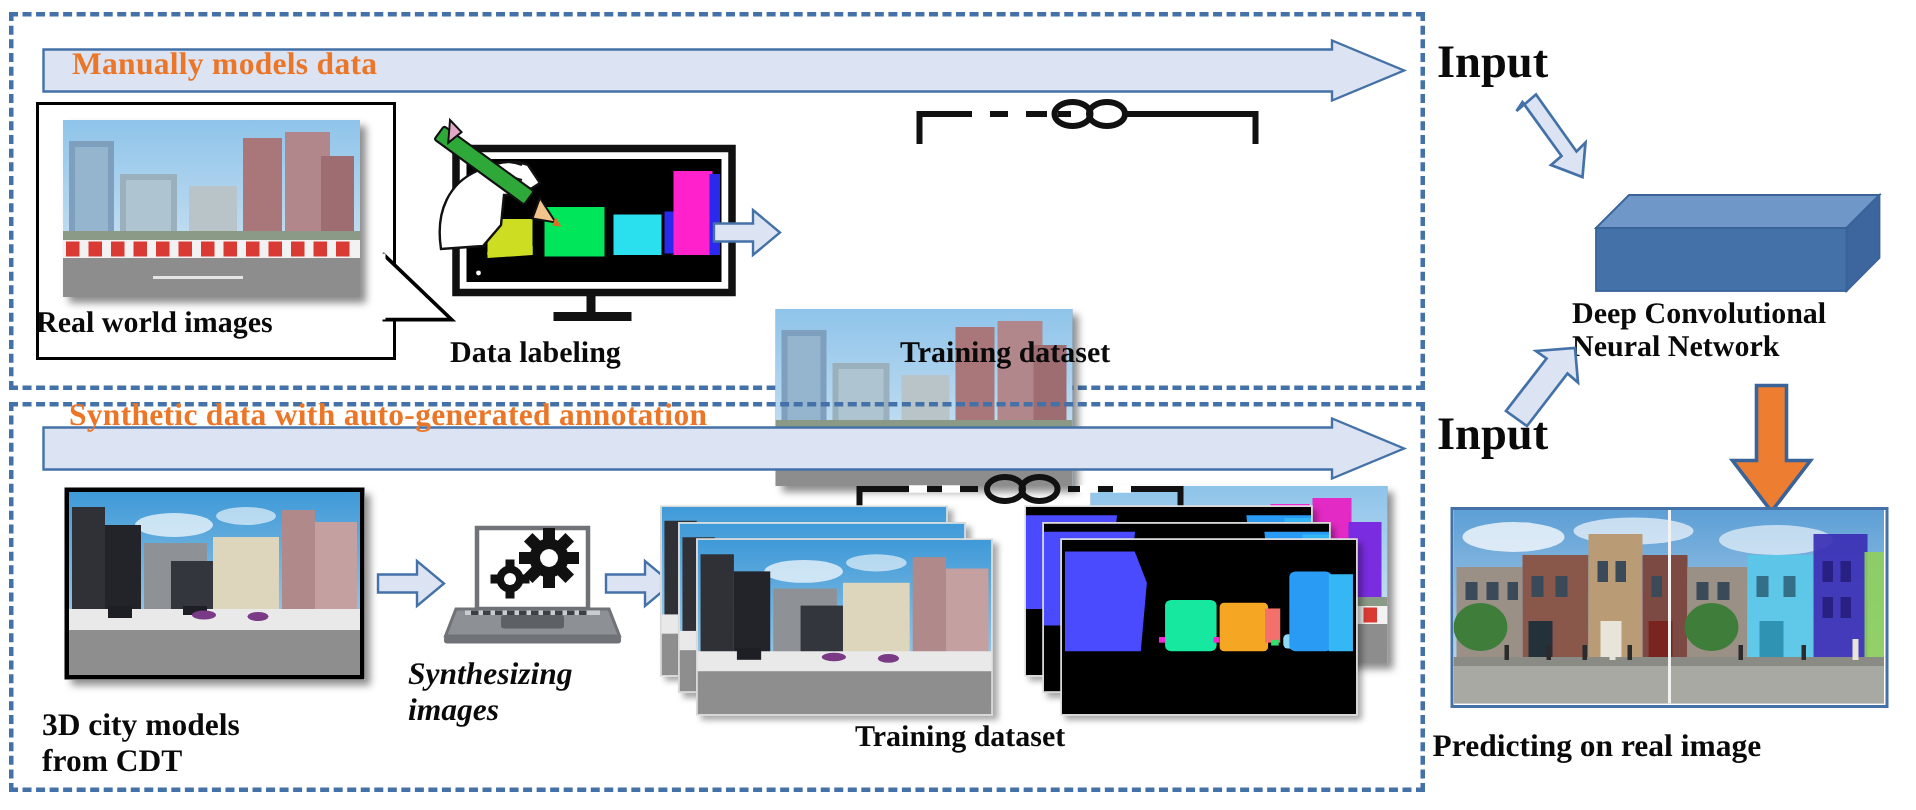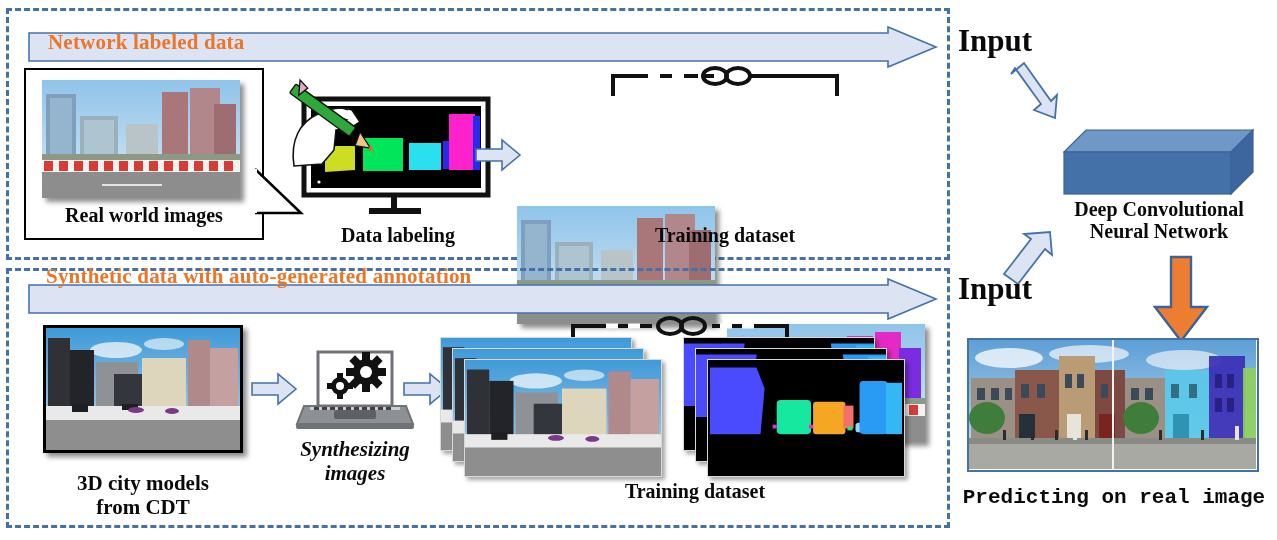--- a/index.html
+++ b/index.html
@@ -18,21 +18,21 @@
     font-weight:bold;
     font-family:"Liberation Serif",serif;
     white-space:nowrap;
     letter-spacing:.2px;
   }
 
   
   .cap{
     font-family:"Liberation Serif",serif;
     font-weight:bold;color:#0a0a0a;
-    text-align:center;line-height:1.12;
+    line-height:1.12;
     white-space:pre-line;
   }
 
   
   .shadowimg{
     box-shadow:4px 4px 5px rgba(0,0,0,.45);
     overflow:hidden;position:relative;background:#8fa7c0;
   }
   .blackframe{border:3px solid #000;box-sizing:border-box;}
   .callout{
@@ -50,21 +50,21 @@
 </head>
 <body>
 
 <div class="abs dashed-panel" style="left:6px;top:8px;width:944px;height:252px;"></div>
 
 <div class="abs" style="left:28px;top:26px;width:910px;height:42px;">
   <svg width="910" height="42" viewBox="0 0 910 42">
     <path d="M1,7 L860,7 L860,1 L908,21 L860,41 L860,35 L1,35 Z" fill="#dce3f2" stroke="#4472a8" stroke-width="1.6"></path>
   </svg>
 </div>
-<div class="abs banner-label" style="left:48px;top:30px;font-size:21px;">Network labeled data</div>
+<div class="abs banner-label" style="left:48px;top:30px;font-size:21px;">Manually models data</div>
 
 <div class="abs callout" style="left:24px;top:68px;width:240px;height:172px;"></div>
 
 <svg class="abs" style="left:255px;top:165px;" width="70" height="60" viewBox="0 0 70 60">
   <path d="M0,4 L46,48 L0,48" fill="#ffffff" stroke="#000" stroke-width="2.5"></path>
   <line x1="0" y1="4" x2="0" y2="48" stroke="#ffffff" stroke-width="4"></line>
 </svg>
 
 <div class="abs shadowimg" style="left:42px;top:80px;width:198px;height:118px;">
   <svg width="198" height="118" viewBox="0 0 198 118">
@@ -492,13 +492,13 @@
         <rect x="62" y="90" width="3" height="10"></rect>
       <rect x="86" y="90" width="3" height="10"></rect>
         <rect x="116" y="90" width="3" height="10"></rect>
       <rect x="190" y="90" width="3" height="10"></rect>
         <rect x="232" y="90" width="3" height="10"></rect>
     </g>
     <rect x="104" y="86" width="4" height="14" fill="#e8e4da"></rect>
     <rect x="266" y="86" width="4" height="14" fill="#e8e4da"></rect>
   </svg>
 </div>
-<div class="abs cap" style="left:955px;top:486px;width:318px;font-size:21px;font-family:Liberation Mono, monospace;">Predicting on real image</div>
+<div class="abs cap" style="left:955px;top:486px;width:318px;font-size:21px;">Predicting on real image</div>
 
 </body></html>

